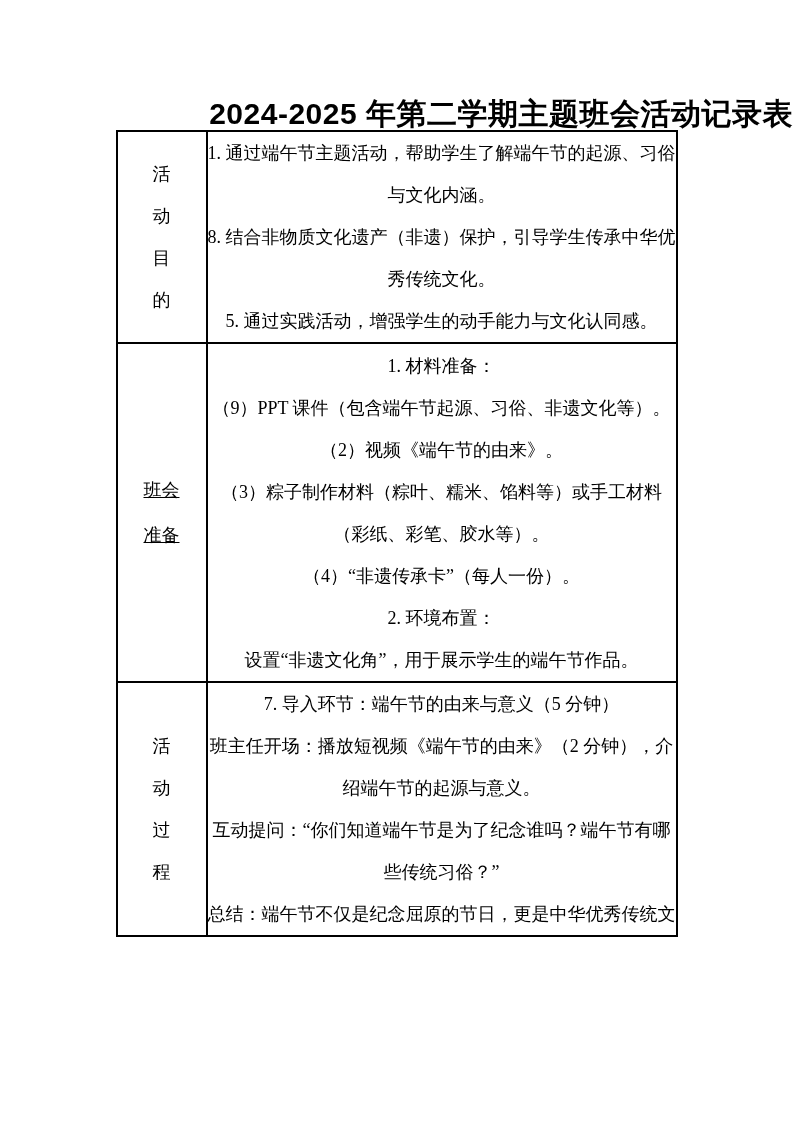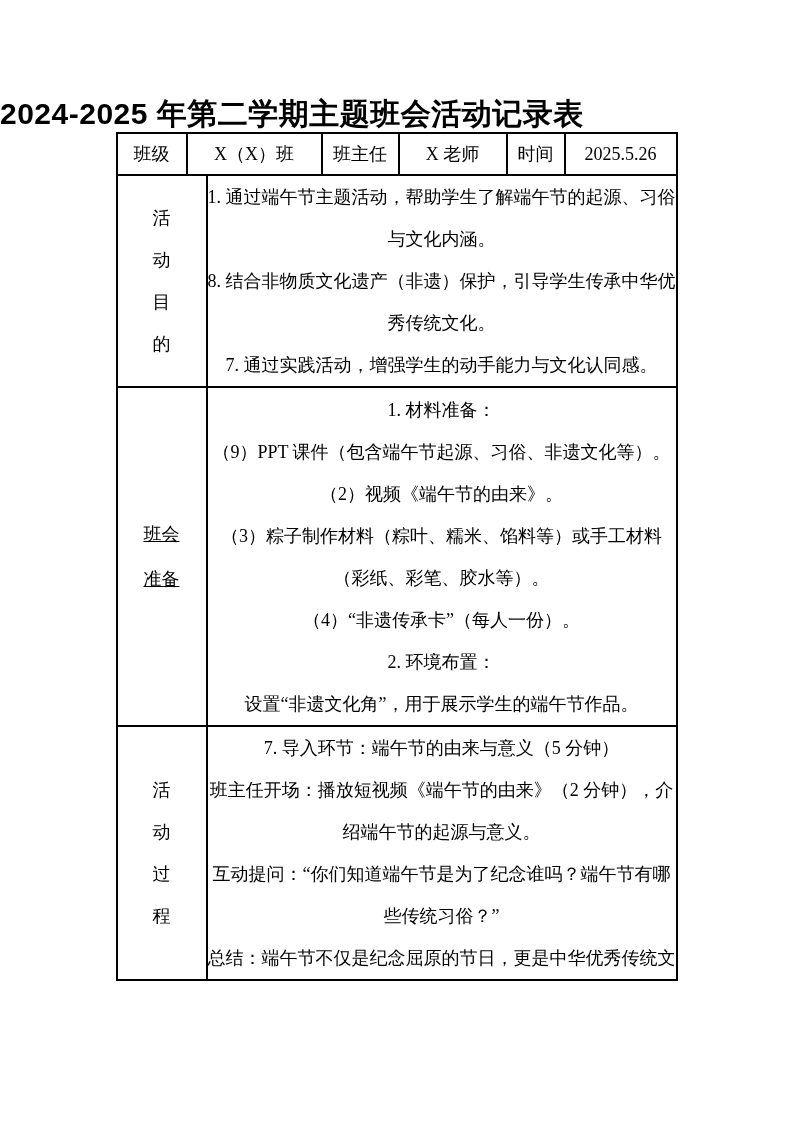--- a/index.html
+++ b/index.html
@@ -15,21 +15,21 @@
     background: #ffffff;
     color: #000000;
     overflow: hidden;
     font-family: "Liberation Serif", "DejaVu Serif", serif;
   }
   .doc-title {
     margin: 0;
     padding-top: 96px;
     height: 36px;
     line-height: 36px;
-    text-align: left;
+    text-align: right;
     font-size: 30px;
     font-weight: bold;
     font-family: "Liberation Sans", "DejaVu Sans", sans-serif;
     letter-spacing: 0.5px;
   }
   table.tbl {
     border-collapse: collapse;
     table-layout: fixed;
     width: 560px;
     margin: 0 auto;
@@ -72,49 +72,41 @@
   <table class="tbl head-tbl">
     <colgroup>
       <col style="width:70px">
       <col style="width:135px">
       <col style="width:77px">
       <col style="width:108px">
       <col style="width:58px">
       <col style="width:112px">
     </colgroup>
     <tbody>
-      <tr class="r1">
-        <td>班级</td>
-        <td>X（X）班</td>
-        <td>班主任</td>
-        <td>X 老师</td>
-        <td>时间</td>
-        <td>2025.5.26</td>
-      </tr>
     </tbody>
   </table>
 
   <table class="tbl body-tbl">
     <colgroup>
       <col style="width:90px">
       <col style="width:470px">
     </colgroup>
     <tbody>
 
       <tr class="r-objectives">
         <td class="label">
           <div>活</div>
           <div>动</div>
           <div>目</div>
           <div>的</div>
         </td>
         <td class="content">
           <p>1. 通过端午节主题活动，帮助学生了解端午节的起源、习俗与文化内涵。</p>
           <p>8. 结合非物质文化遗产（非遗）保护，引导学生传承中华优秀传统文化。</p>
-          <p>7. 通过实践活动，增强学生的动手能力与文化认同感。</p>
+          <p>5. 通过实践活动，增强学生的动手能力与文化认同感。</p>
         </td>
       </tr>
 
       <tr class="r-preparation">
         <td class="label two-line">
           <div>班会</div>
           <div>准备</div>
         </td>
         <td class="content">
           <p>1. 材料准备：</p>

